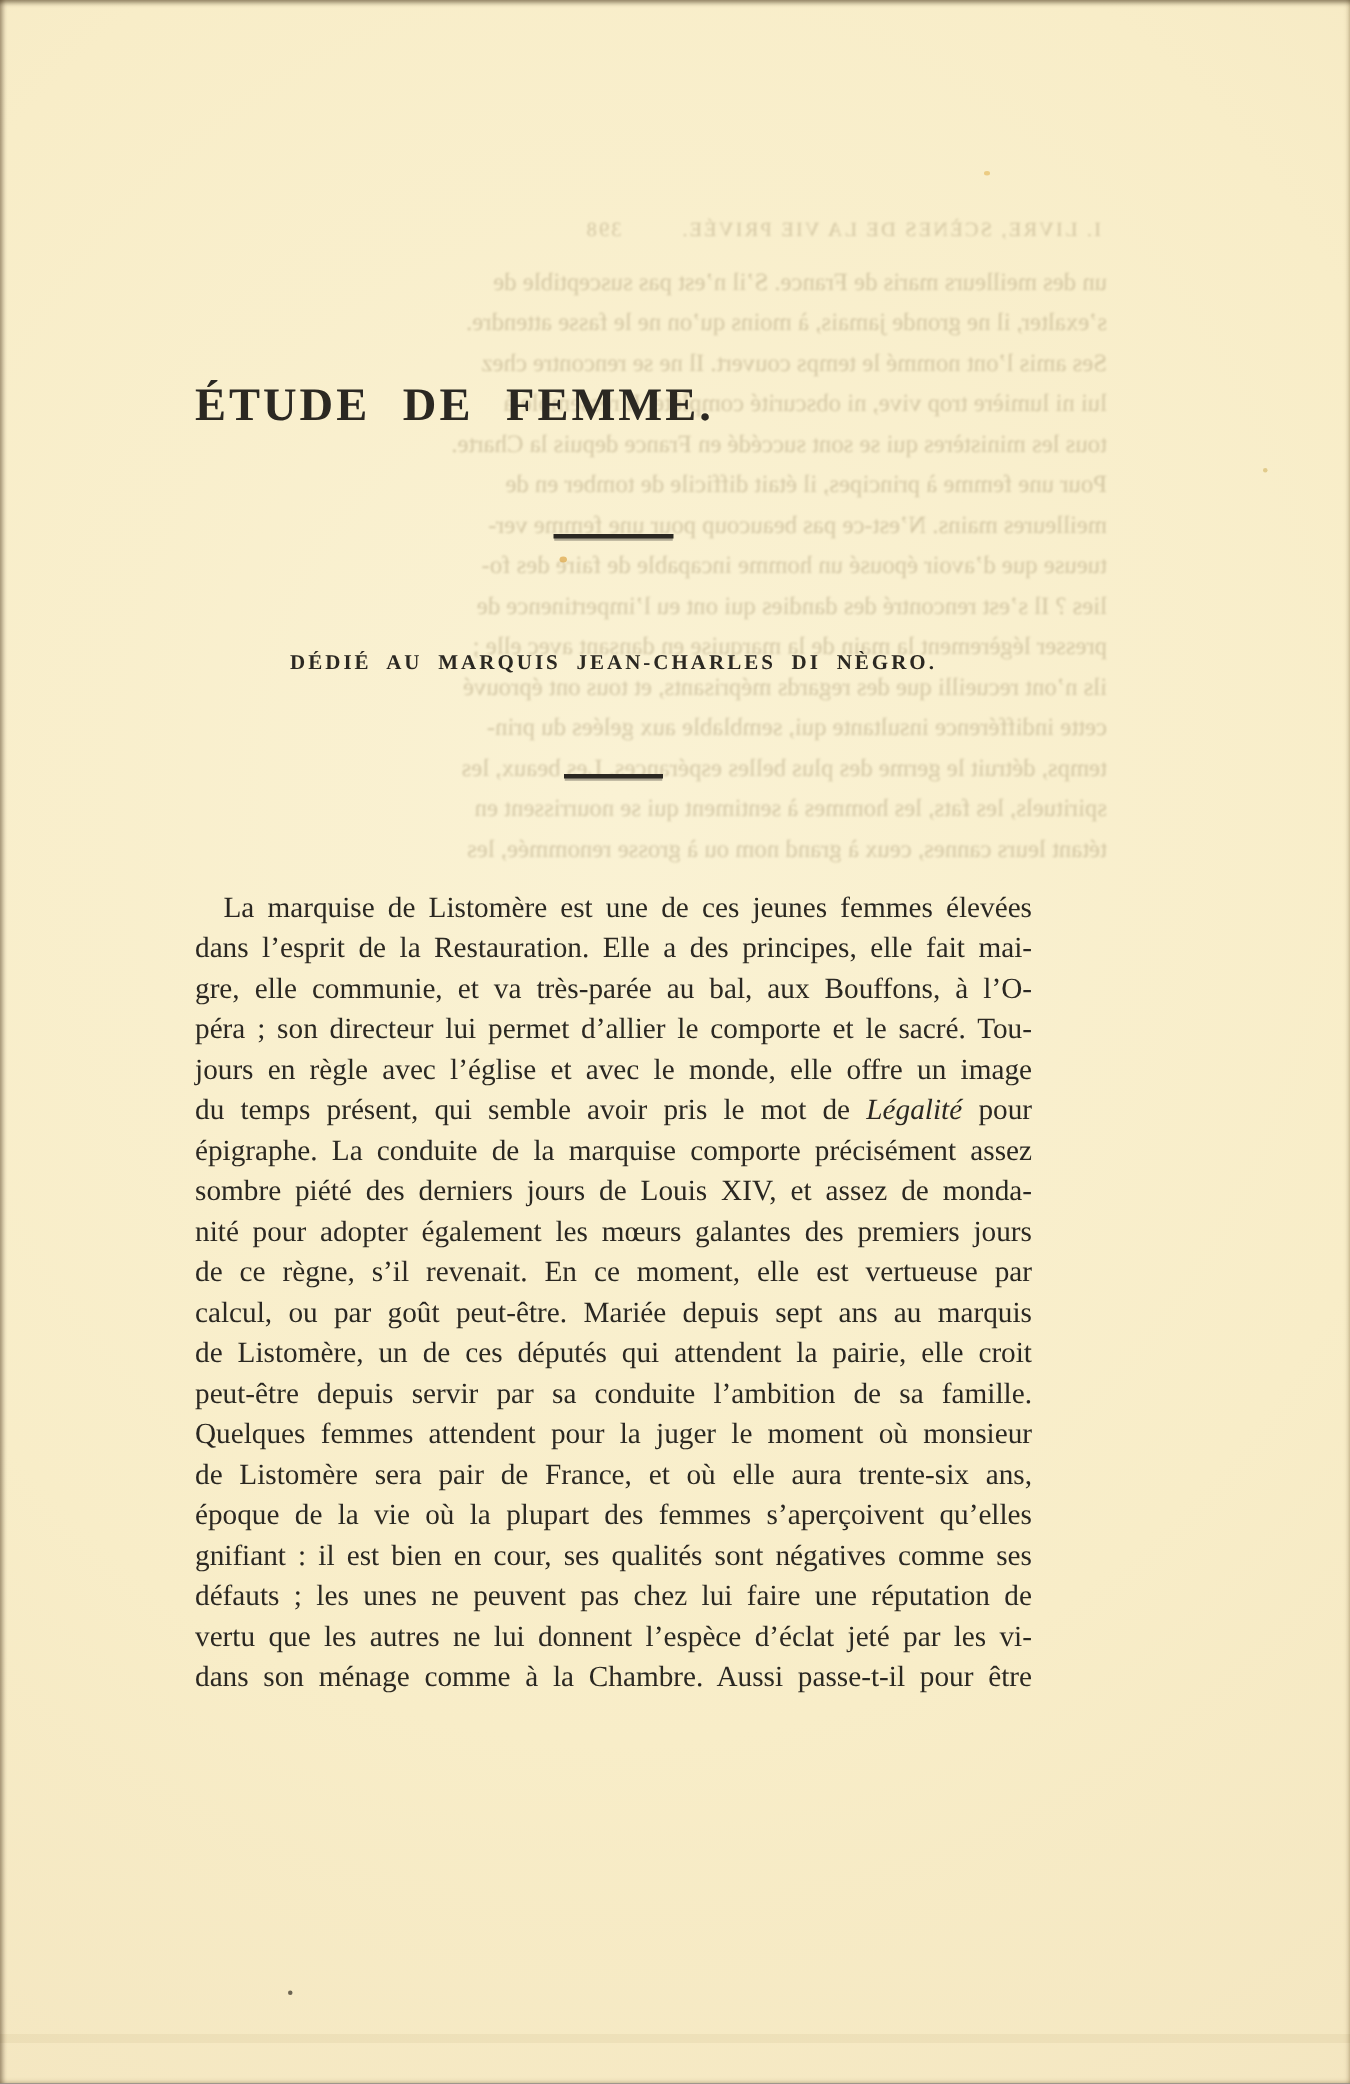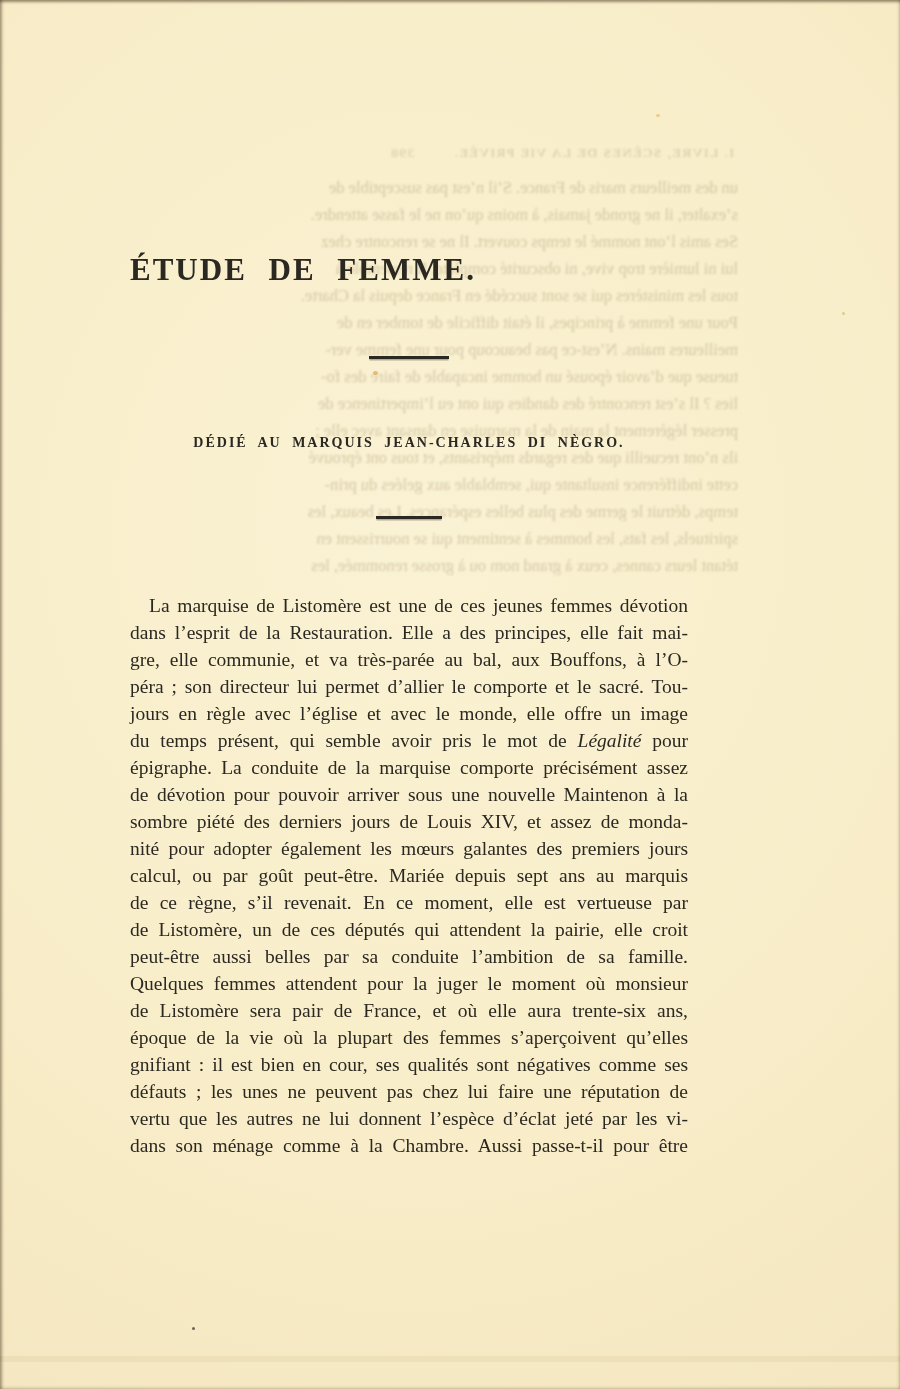--- a/index.html
+++ b/index.html
@@ -99,34 +99,33 @@
 
     <div class="story-title">ÉTUDE DE FEMME.</div>
 
     <div class="rule rule-1"></div>
 
     <div class="dedication">DÉDIÉ AU MARQUIS JEAN-CHARLES DI NÈGRO.</div>
 
     <div class="rule rule-2"></div>
 
     <div class="body-text">
-      <div class="bl indent">La marquise de Listomère est une de ces jeunes femmes dévotion</div>
+      <div class="bl indent">La marquise de Listomère est une de ces jeunes femmes élevées</div>
       <div class="bl">dans l’esprit de la Restauration. Elle a des principes, elle fait mai-</div>
       <div class="bl">gre, elle communie, et va très-parée au bal, aux Bouffons, à l’O-</div>
       <div class="bl">péra ; son directeur lui permet d’allier le comporte et le sacré. Tou-</div>
       <div class="bl">jours en règle avec l’église et avec le monde, elle offre un image</div>
       <div class="bl"><span>du temps présent, qui semble avoir pris le mot de </span><em class="it">Légalité</em><span> pour</span></div>
       <div class="bl">épigraphe. La conduite de la marquise comporte précisément assez</div>
-      <div class="bl">de dévotion pour pouvoir arriver sous une nouvelle Maintenon à la</div>
       <div class="bl">sombre piété des derniers jours de Louis XIV, et assez de monda-</div>
       <div class="bl">nité pour adopter également les mœurs galantes des premiers jours</div>
+      <div class="bl">de ce règne, s’il revenait. En ce moment, elle est vertueuse par</div>
       <div class="bl">calcul, ou par goût peut-être. Mariée depuis sept ans au marquis</div>
-      <div class="bl">de ce règne, s’il revenait. En ce moment, elle est vertueuse par</div>
       <div class="bl">de Listomère, un de ces députés qui attendent la pairie, elle croit</div>
-      <div class="bl">peut-être aussi belles par sa conduite l’ambition de sa famille.</div>
+      <div class="bl">peut-être depuis servir par sa conduite l’ambition de sa famille.</div>
       <div class="bl">Quelques femmes attendent pour la juger le moment où monsieur</div>
       <div class="bl">de Listomère sera pair de France, et où elle aura trente-six ans,</div>
       <div class="bl">époque de la vie où la plupart des femmes s’aperçoivent qu’elles</div>
       <div class="bl">gnifiant : il est bien en cour, ses qualités sont négatives comme ses</div>
       <div class="bl">défauts ; les unes ne peuvent pas chez lui faire une réputation de</div>
       <div class="bl">vertu que les autres ne lui donnent l’espèce d’éclat jeté par les vi-</div>
       <div class="bl">dans son ménage comme à la Chambre. Aussi passe-t-il pour être</div>
     </div>
   </div>
 

